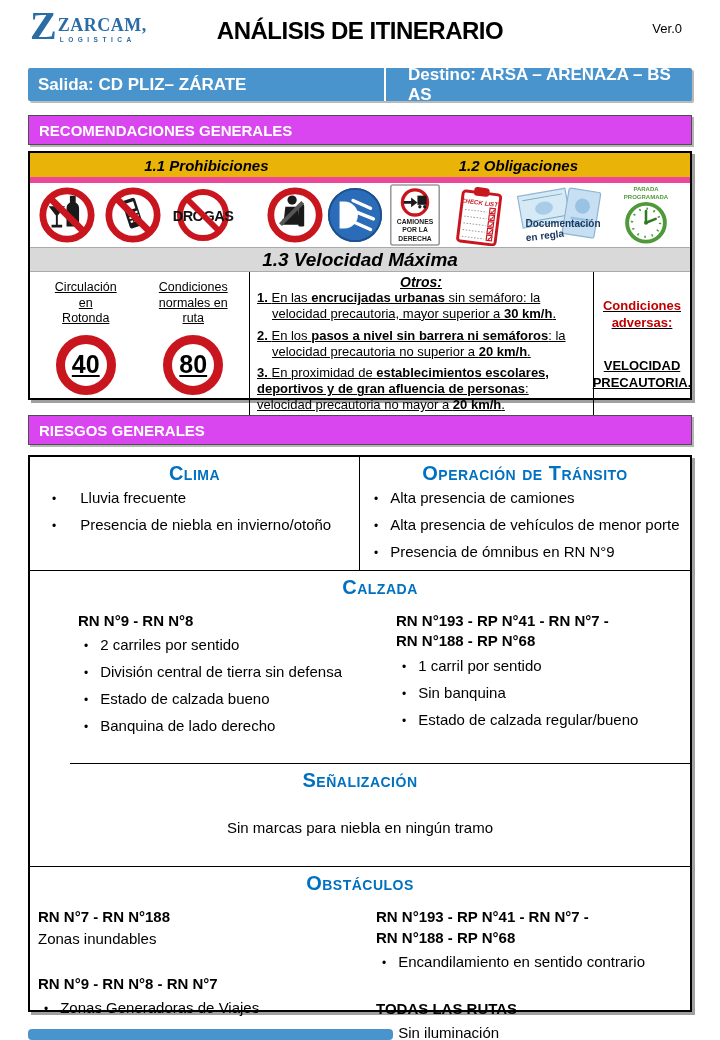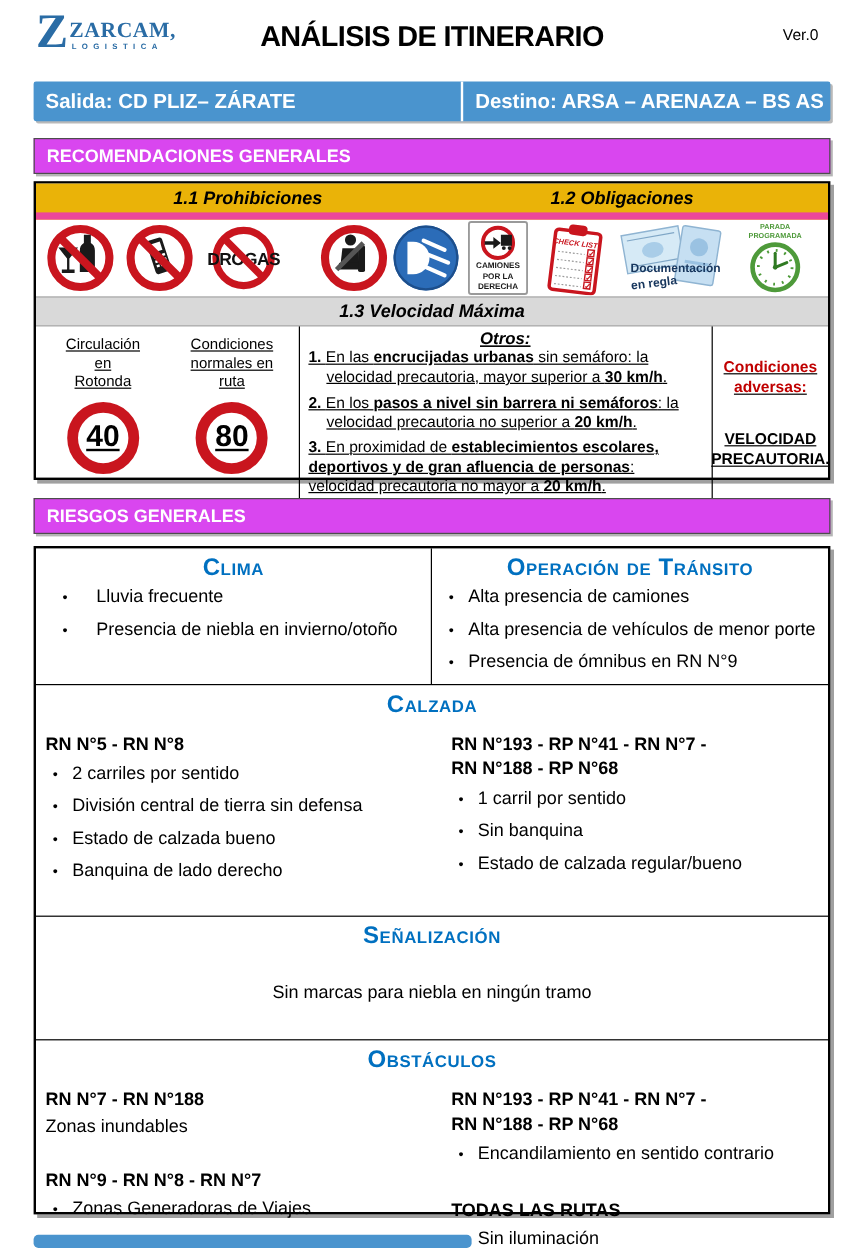--- a/index.html
+++ b/index.html
@@ -14,37 +14,37 @@
   .logo-name{font-family:"Liberation Serif",serif;font-weight:bold;font-size:18px;color:#2A6CA5;letter-spacing:.5px;line-height:1;}
   .logo-sub{font-size:6.5px;font-weight:bold;letter-spacing:4.5px;color:#2A6CA5;margin-top:2px;padding-left:2px;}
   .doc-title{left:0;right:0;top:17px;text-align:center;font-size:24px;font-weight:bold;letter-spacing:-.5px;}
   .version{right:38px;top:21px;font-size:13px;}
 
   
   .route-bar{left:28px;top:68px;width:664px;height:33px;background:#4A94CE;display:flex;
              border-radius:2px;box-shadow:2px 2px 0 #b9b9b9;}
   .route-cell{color:#fff;font-weight:bold;font-size:17px;display:flex;align-items:center;padding-left:10px;box-sizing:border-box;}
   .route-salida{width:358px;border-right:2px solid #fff;}
-  .route-destino{flex:1;}
+  .route-destino{flex:1;margin-left:12px;}
 
   
   .section-bar{left:28px;width:664px;height:30px;background:#d946ef;color:#fff;font-weight:bold;
                font-size:15px;display:flex;align-items:center;padding-left:10px;box-sizing:border-box;
                border:1px solid #4d4d4d;box-shadow:2px 2px 0 #b5b5b5;}
   #bar-recom{top:115px;} #bar-riesgos{top:415px;}
 
   
   .rec-table{left:28px;top:151px;width:664px;height:249px;border:2px solid #000;box-sizing:border-box;
              box-shadow:3px 3px 0 #a0a0a0;display:flex;flex-direction:column;background:#fff;}
   .rt-header{display:flex;background:#eab308;height:24px;border-bottom:6px solid #ec4899;flex:0 0 auto;padding-left:36px;}
   .rt-header-cell{font-weight:bold;font-style:italic;font-size:15px;display:flex;align-items:center;justify-content:center;}
   .cell-proh{width:45%;} .cell-obl{width:55%;}
   .rt-icons{flex:1;display:flex;align-items:center;padding:1px 8px;}
   .rt-vel-header{background:#D9D9D9;height:23px;display:flex;align-items:center;justify-content:center;
-                 font-weight:bold;font-style:italic;font-size:15px;border-top:1px solid #aaa;border-bottom:1px solid #aaa;flex:0 0 auto;}
+                 font-weight:bold;font-style:italic;font-size:19px;border-top:1px solid #aaa;border-bottom:1px solid #aaa;flex:0 0 auto;}
   .rt-bottom{display:flex;flex:0 0 134px;text-decoration:underline;}
   .vel-cell{width:220px;display:flex;border-right:1.5px solid #000;padding:6px 2px;box-sizing:border-box;}
   .vel-sub{flex:1;display:flex;flex-direction:column;align-items:center;gap:8px;}
   .vel-label{font-size:12.5px;text-align:center;white-space:pre-line;line-height:1.25;margin-top:2px;}
   .speed-sign{width:42px;height:42px;border:9px solid #C9151E;border-radius:50%;background:#fff;
               display:flex;align-items:center;justify-content:center;font-weight:bold;font-size:25px;}
   .otros-cell{flex:1;border-right:1.5px solid #000;padding:2px 8px 2px 7px;box-sizing:border-box;}
   .otros-title{text-align:center;font-weight:bold;font-style:italic;text-decoration:underline;font-size:14px;}
   .otros-item{font-size:13px;line-height:1.22;margin-bottom:6px;}
   .otros-item.hang{padding-left:15px;text-indent:-15px;}
@@ -59,21 +59,21 @@
   .blue-heading{color:#0070C0;font-weight:bold;font-size:20px;text-align:center;
                 font-variant:small-caps;letter-spacing:.5px;line-height:1.1;}
   .risk-row1{flex:0 0 110px;display:flex;border-bottom:1.5px solid #000;}
   .cell-clima{width:50%;border-right:1.5px solid #000;padding:5px 6px;box-sizing:border-box;}
   .cell-op{flex:1;padding:5px 6px;}
   .bullet-row{display:flex;font-size:15px;line-height:1.8;align-items:baseline;}
   .bullet-row .dot{flex:0 0 auto;font-size:12px;margin-left:6px;margin-right:12px;}
   .clima-list .dot{margin-left:16px;margin-right:24px;}
   .op-list .dot{margin-left:8px;margin-right:12px;}
   .plain-row{font-size:15px;line-height:1.5;}
-  .risk-row2{flex:0 0 175px;border-bottom:1.5px solid #000;padding-top:5px;box-sizing:border-box;}
+  .risk-row2{flex:0 0 175px;border-bottom:1.5px solid #000;padding-top:5px;box-sizing:border-box;margin-left:40px;}
   .two-cols{display:flex;margin-top:13px;}
   .col-l{width:50%;padding-left:8px;box-sizing:border-box;}
   .col-r{flex:1;padding-left:16px;}
   .block{margin-bottom:24px;}
   .block-heading{font-weight:bold;font-size:15px;white-space:pre-line;line-height:1.35;}
   .risk-row3{flex:0 0 103px;border-bottom:1.5px solid #000;padding-top:5px;box-sizing:border-box;text-align:center;}
   .senal-text{font-size:15px;margin-top:28px;}
   .risk-row4{flex:1;padding-top:5px;box-sizing:border-box;}
 
   .partial-bar{left:28px;top:1029px;width:365px;height:11px;background:#4A94CE;border-radius:4px;}
@@ -302,21 +302,21 @@
           </div>
         </div>
     </div>
   </div>
 
   <div class="risk-row2">
     <div class="blue-heading">Calzada</div>
     <div class="two-cols">
       <div class="col-l">
           <div class="block">
-            <div class="block-heading">RN N°5 - RN N°8</div>
+            <div class="block-heading">RN N°9 - RN N°8</div>
             <div class="bullet-row">
               <span class="dot">•</span>
               <span>2 carriles por sentido</span>
             </div>
             <div class="bullet-row">
               <span class="dot">•</span>
               <span>División central de tierra sin defensa</span>
             </div>
             <div class="bullet-row">
               <span class="dot">•</span>

